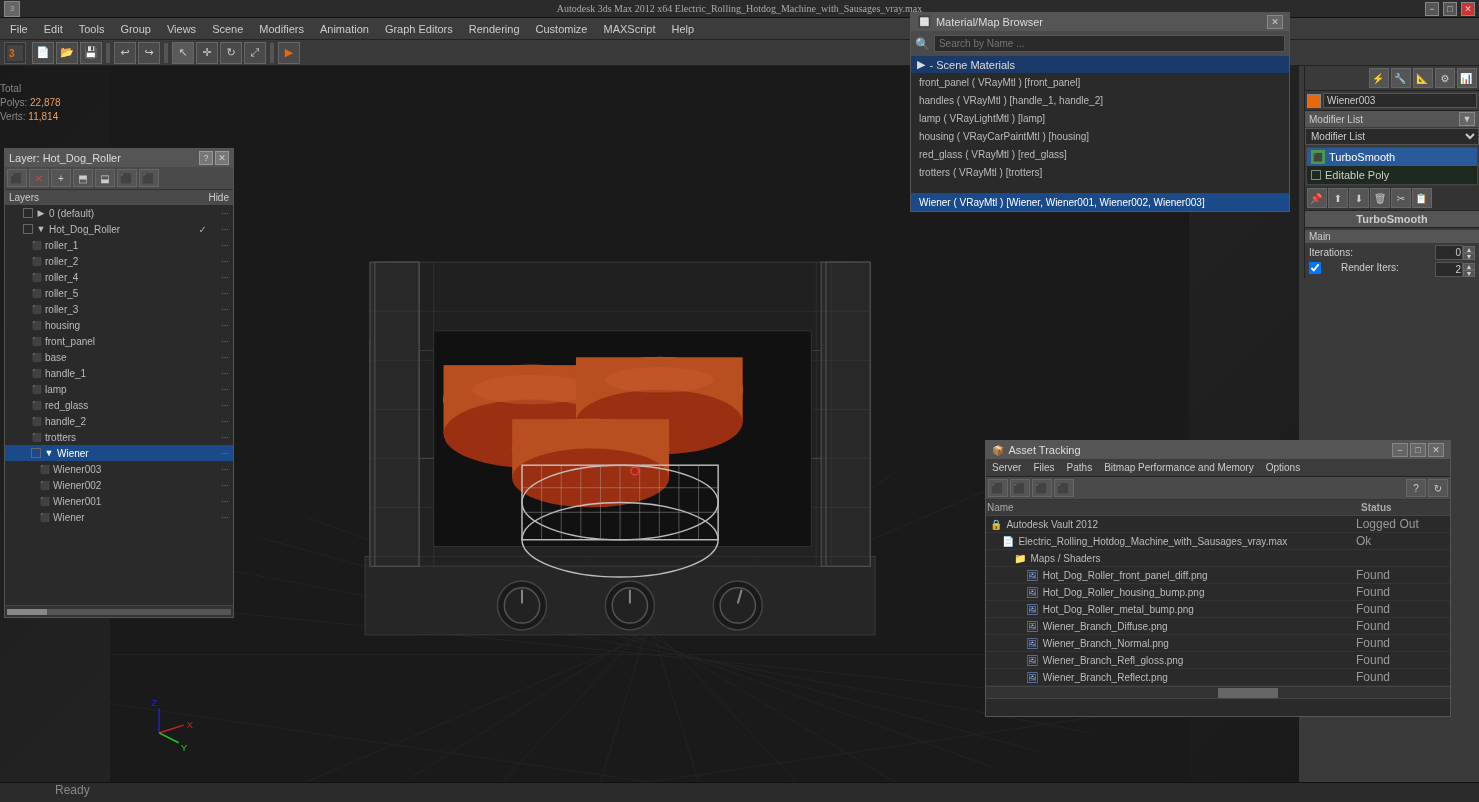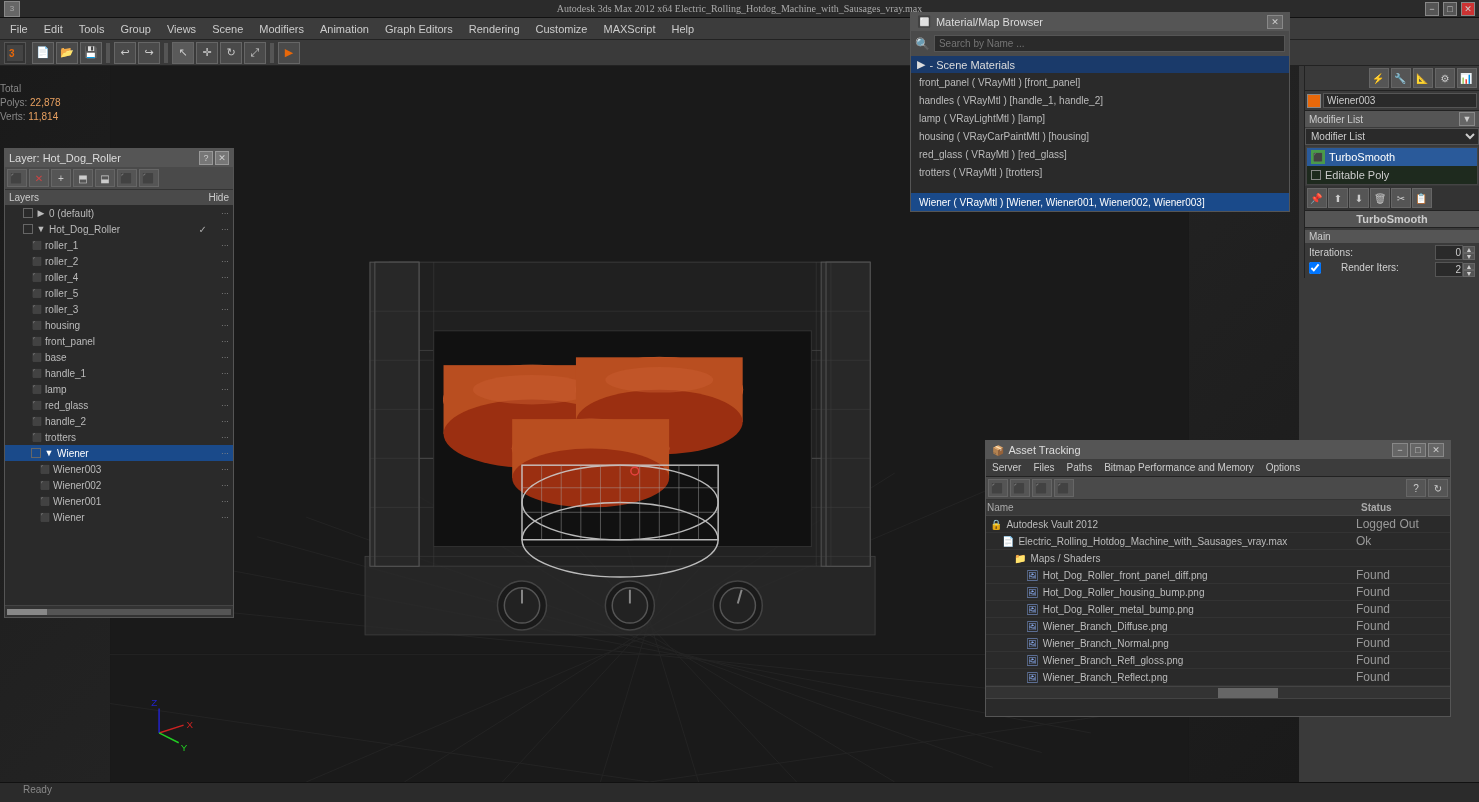--- a/index.html
+++ b/index.html
@@ -1217,14 +1217,14 @@
     </div>
   </div>
 
   <div class="asset-scrollbar-h">
     <div class="asset-scrollbar-h-thumb"></div>
   </div>
   <div class="asset-input-row"></div>
 </div>
 
 <div id="bottom-bar">
-  <span style="color:#888;font-size:10px;padding:2px 23px;">Ready</span>
+  <span style="color:#888;font-size:12px;padding:2px 23px;margin-left:32px;">Ready</span>
 </div>
 
 </body></html>

